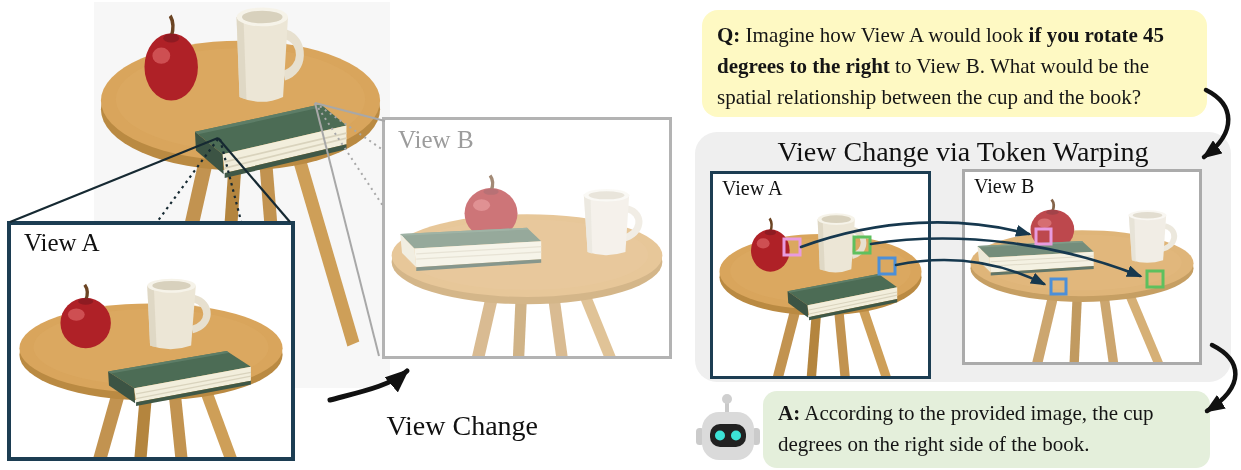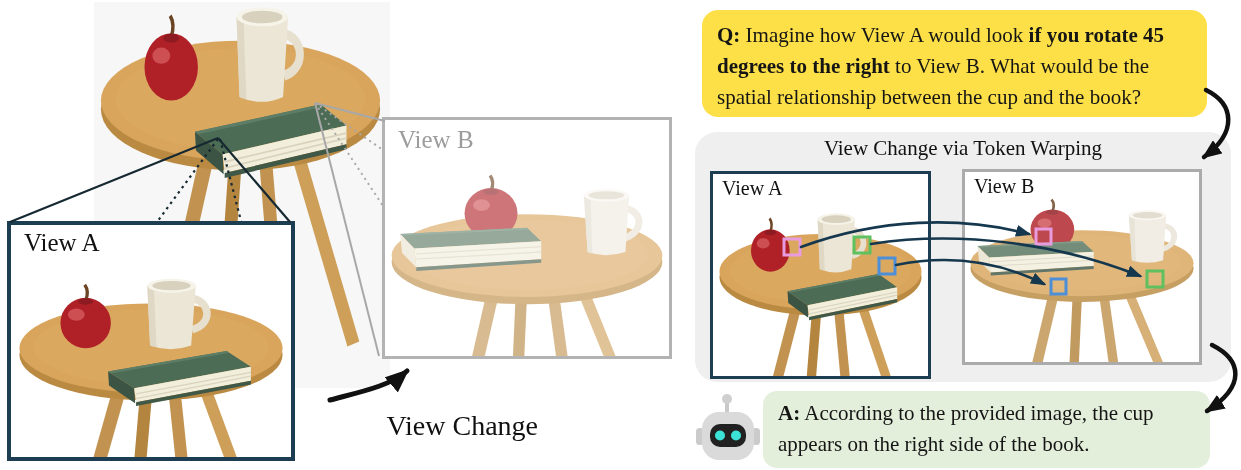--- a/index.html
+++ b/index.html
@@ -17,27 +17,27 @@
   .inset-b{left:382px;top:117px;width:284px;height:236px;border:3px solid #B3B3B3;}
   .inset-label{position:absolute;top:4px;left:13px;font-size:25px;line-height:28px;color:#111;}
   .inset-label.gray{color:#9C9C9C;top:6px;}
   .scene{position:absolute;}
   .faded{opacity:0.62;}
   .semi-faded{opacity:0.82;}
 
   .view-change-label{left:358px;top:410px;width:180px;text-align:right;font-size:28px;z-index:3;}
 
   
-  .q-box{left:702px;top:10px;width:505px;height:107px;background:#fde047;border-radius:16px;
+  .q-box{left:702px;top:10px;width:505px;height:107px;background:#fef9c3;border-radius:16px;
          box-sizing:border-box;padding:10px 14px 16px 15px;z-index:2;}
   .qa-text{margin:0;font-size:21px;line-height:31px;color:#151515;}
   .qa-text b{font-weight:bold;}
 
   .warp-box{left:695px;top:132px;width:536px;height:250px;background:#EFEFEF;border-radius:22px;z-index:2;}
-  .warp-title{left:695px;top:136px;width:536px;text-align:center;font-size:21px;z-index:3;}
+  .warp-title{left:695px;top:136px;width:536px;text-align:center;font-size:28px;z-index:3;}
 
   .panel{background:#fff;overflow:hidden;z-index:3;}
   .panel-a{left:710px;top:171px;width:215px;height:202px;border:3px solid #1C3D52;}
   .panel-b{left:962px;top:169px;width:234px;height:190px;border:3px solid #ABABAB;}
   .panel-label{position:absolute;top:2px;left:9px;font-size:20px;line-height:24px;color:#111;}
 
   .ans-box{left:763px;top:391px;width:447px;height:77px;background:#E4EFDB;border-radius:14px;
            box-sizing:border-box;padding:7px 14px 0 15px;z-index:2;}
 
   .robot{left:696px;top:392px;width:64px;height:74px;z-index:4;}
@@ -141,21 +141,21 @@
   </div>
 
   <div class="abs panel panel-b">
     <svg class="scene semi-faded" style="left:0;top:-12px;width:234px;height:215px" viewBox="0 0 300 300" preserveAspectRatio="none">
         <use href="#scene-b"></use>
       </svg>
     <div class="panel-label">View B</div>
   </div>
 
   <div class="abs ans-box">
-    <p class="qa-text"><b>A:</b><span> According to the provided image, the cup appears on the right side of the book.</span></p>
+    <p class="qa-text"><b>A:</b><span> According to the provided image, the cup degrees on the right side of the book.</span></p>
   </div>
 
   <div class="abs robot">
     <svg width="64" height="74" viewBox="0 0 64 74">
       <rect x="29" y="8" width="4" height="14" rx="2" fill="#C9C9C9"></rect>
       <circle cx="31" cy="7" r="5" fill="#CFCFCF"></circle>
       <rect x="0" y="36" width="8" height="17" rx="3.5" fill="#CBCBCB"></rect>
       <rect x="56" y="36" width="8" height="17" rx="3.5" fill="#CBCBCB"></rect>
       <rect x="6" y="20" width="52" height="48" rx="17" fill="#DADADA"></rect>
       <rect x="14" y="32" width="36" height="23" rx="10" fill="#212121"></rect>

